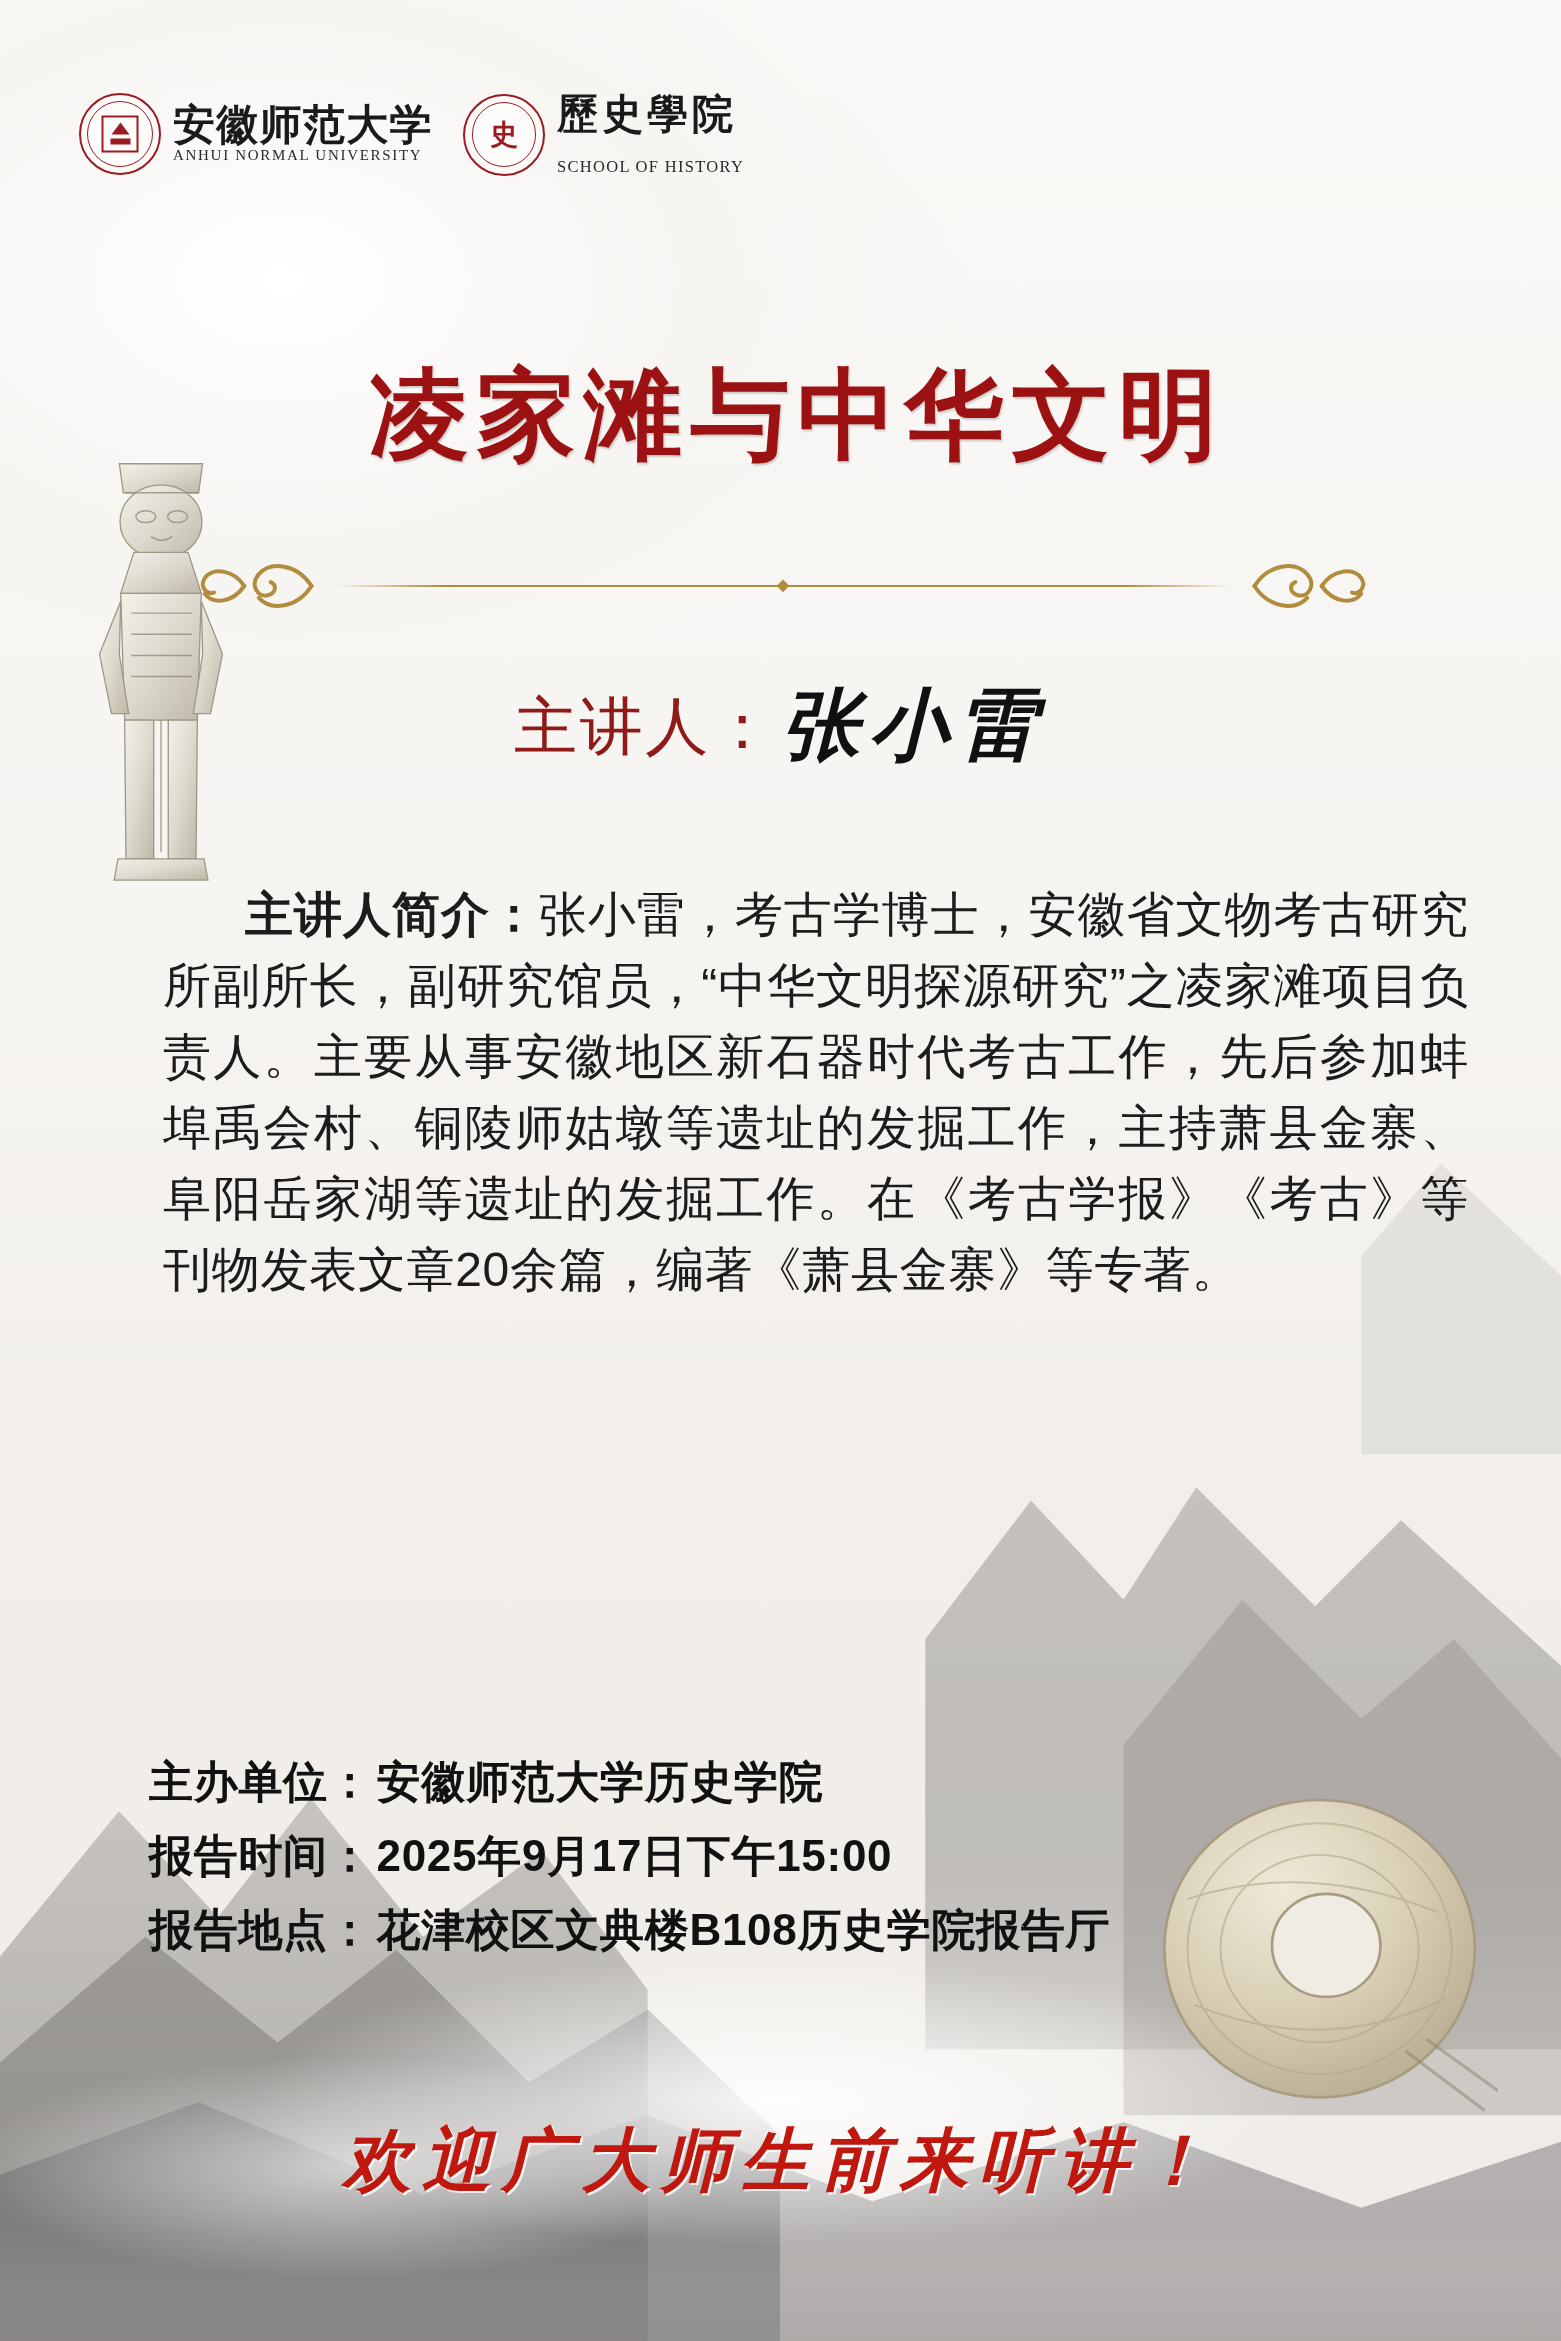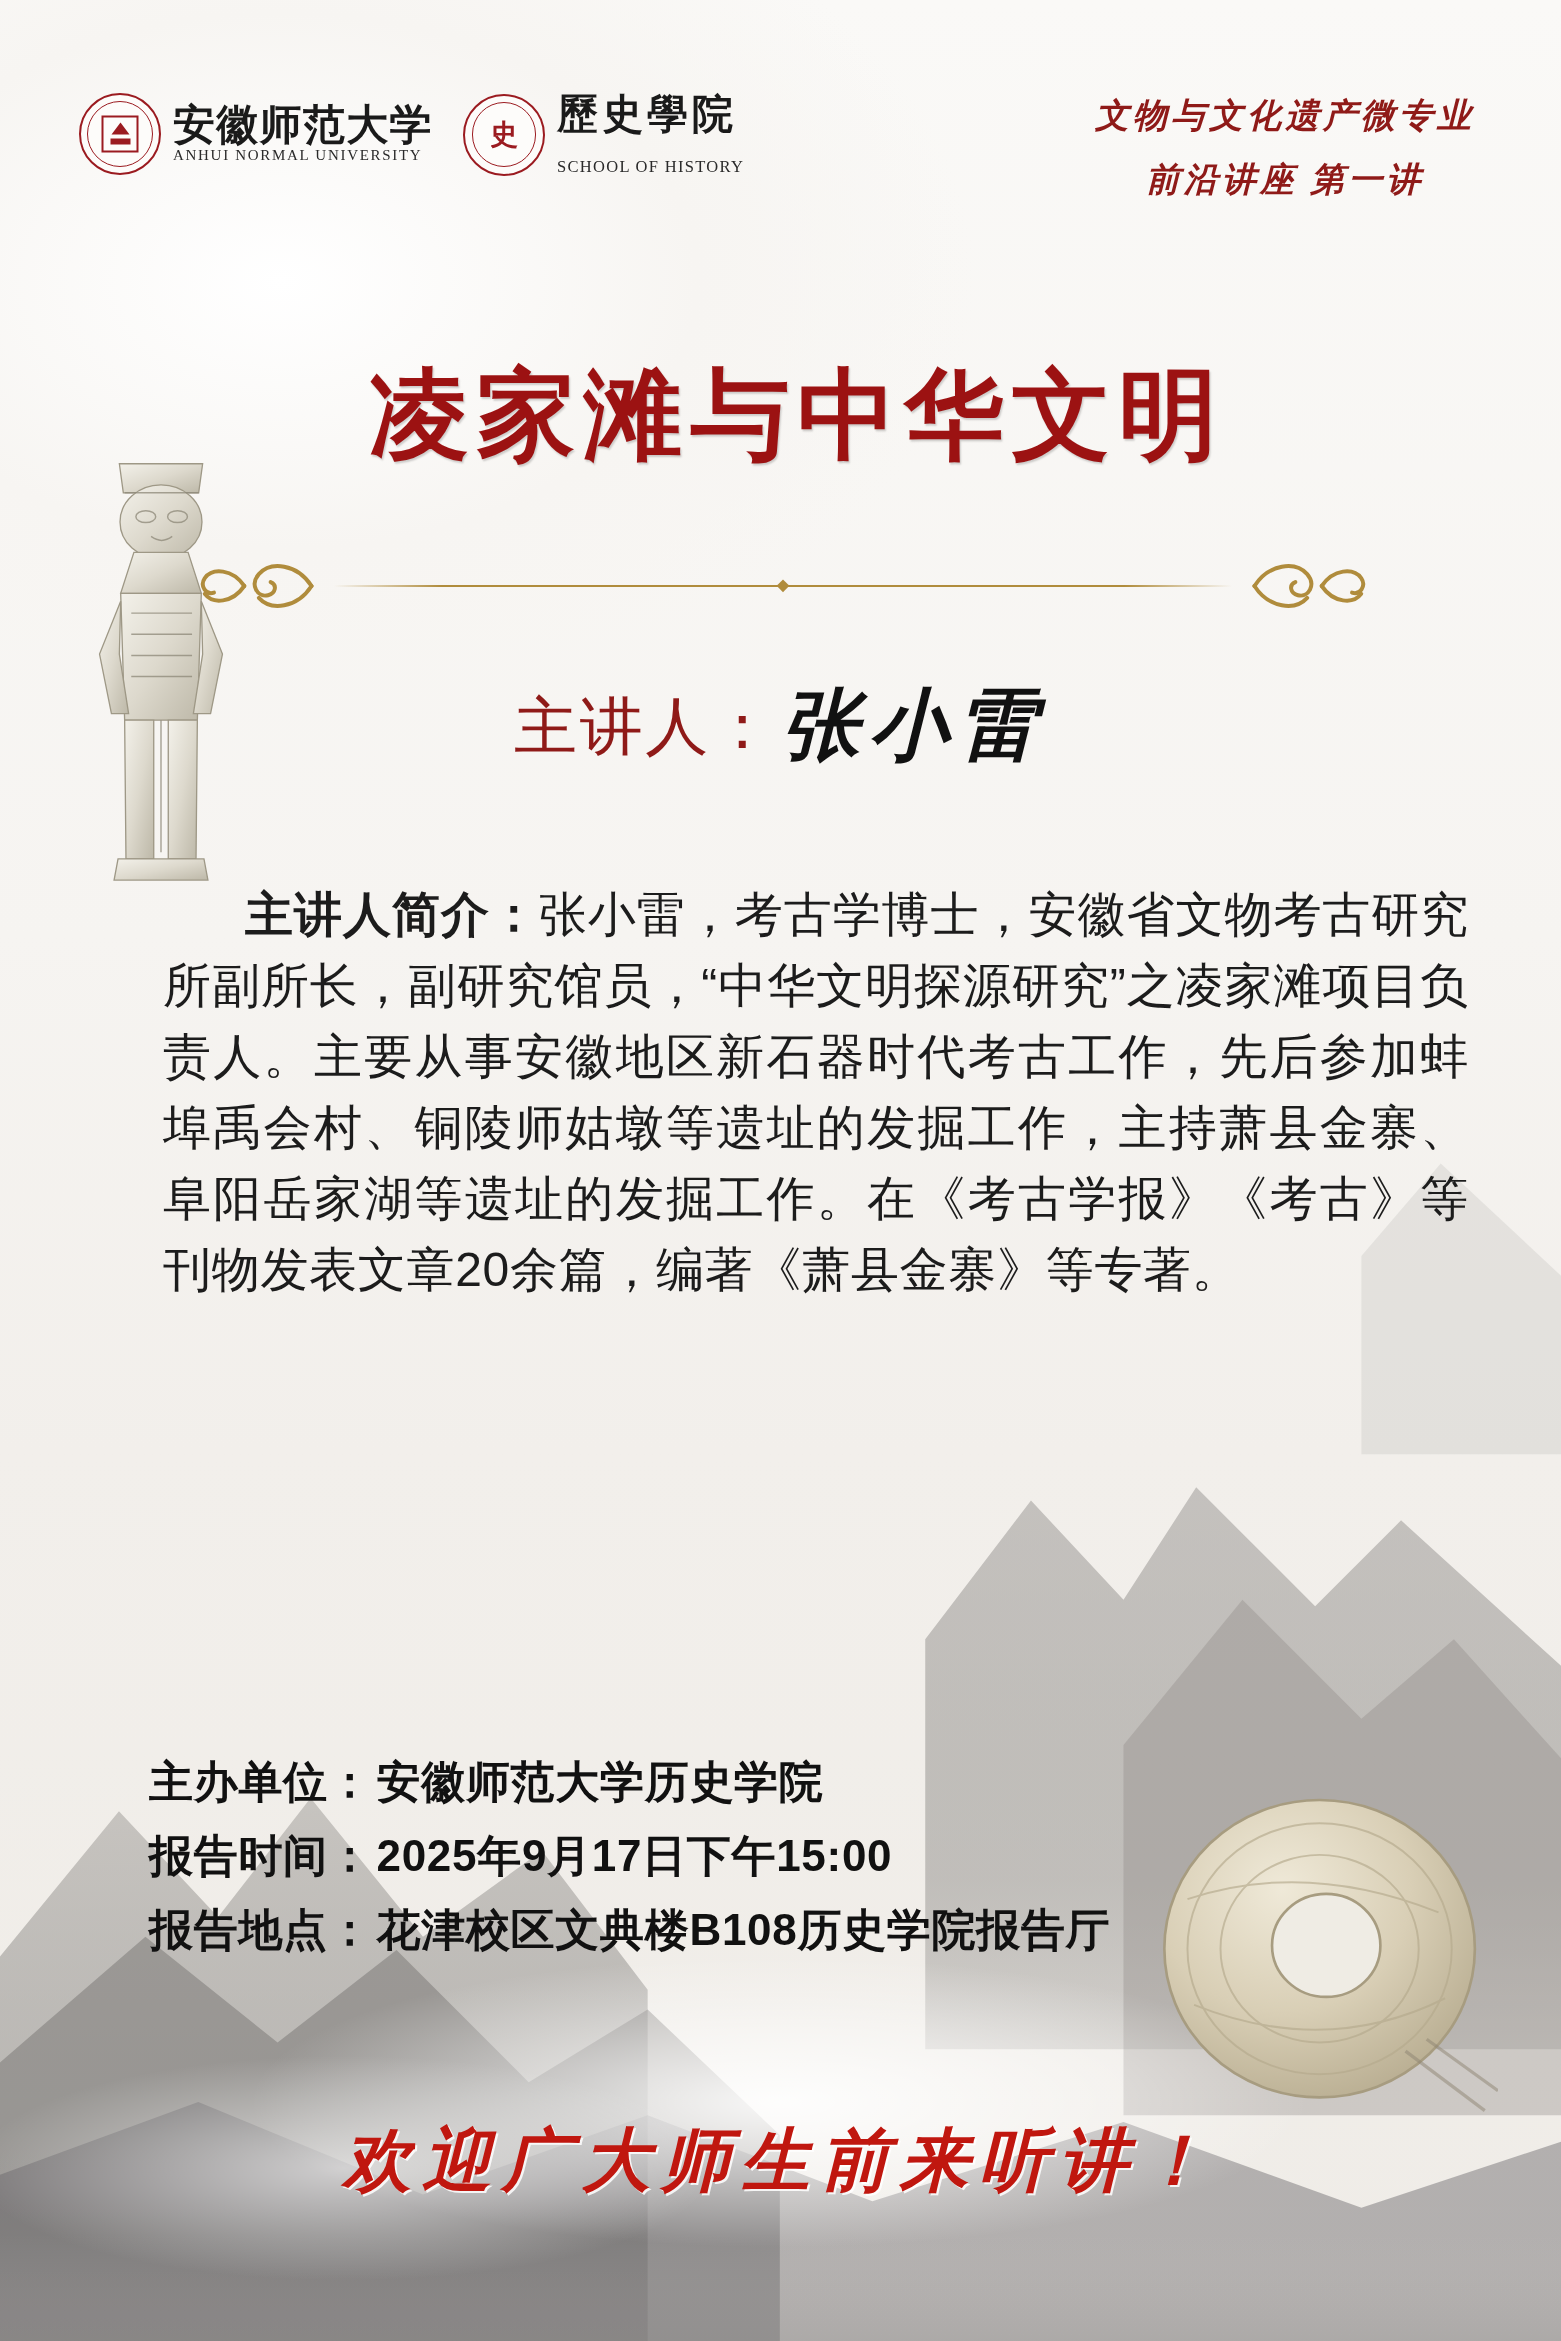--- a/index.html
+++ b/index.html
@@ -384,24 +384,20 @@
     <div class="school-group">
       <div class="seal2">
         <div class="glyph">史</div>
       </div>
       <div class="school-names">
         <div class="school-cn">歷史學院</div>
         <div class="school-en">SCHOOL OF HISTORY</div>
       </div>
     </div>
 
-    <div class="series">
-      <div class="series-line1">文物与文化遗产微专业</div>
-      <div class="series-line2">前沿讲座  第一讲</div>
-    </div>
   </div>
 
   <div class="title">凌家滩与中华文明</div>
 
   <svg class="figurine" viewBox="0 0 230 690">
     <g fill="url(#figG)" stroke="#9e9886" stroke-width="2">
 
       <path d="M52 42 L178 42 L172 86 L58 86 Z"></path>
 
       <ellipse cx="115" cy="130" rx="62" ry="56"></ellipse>

